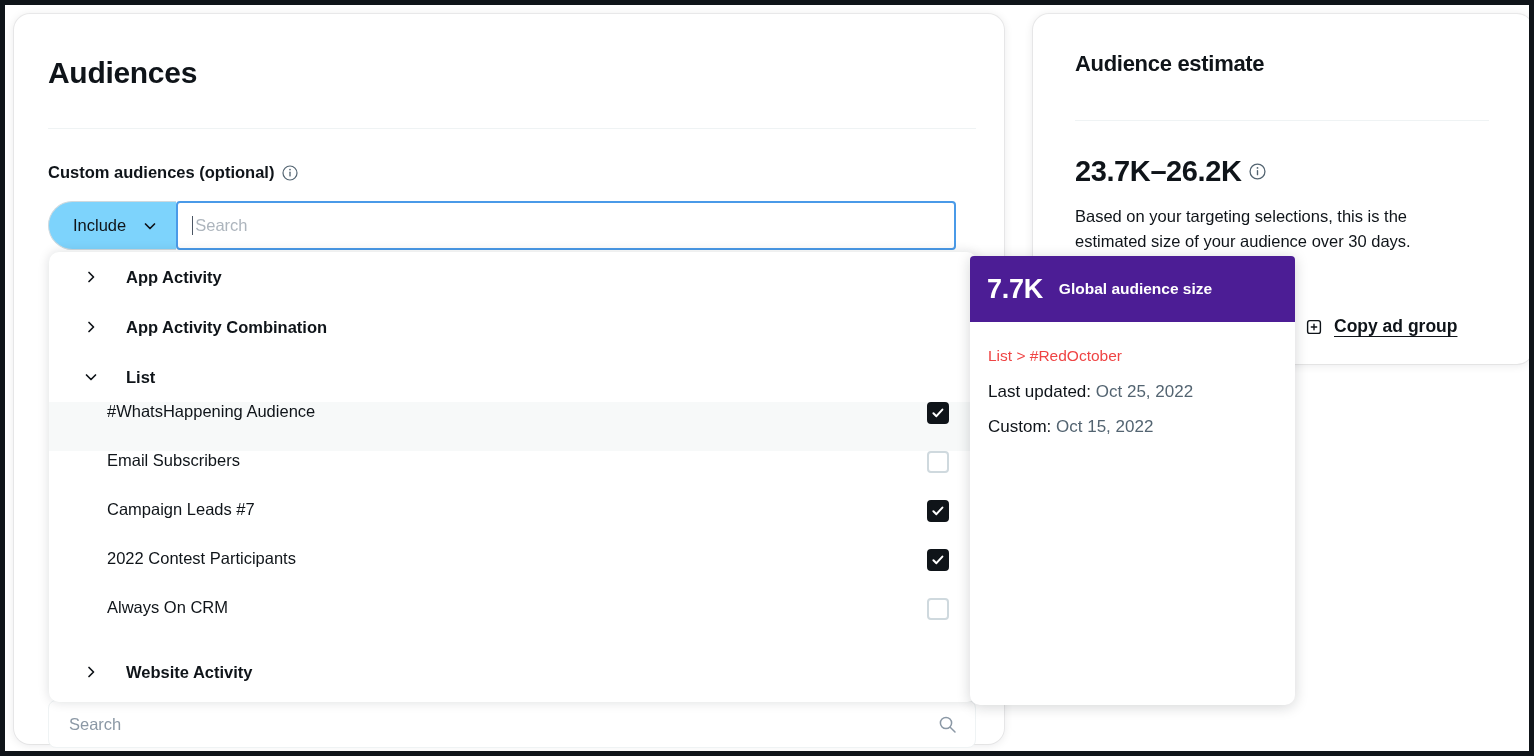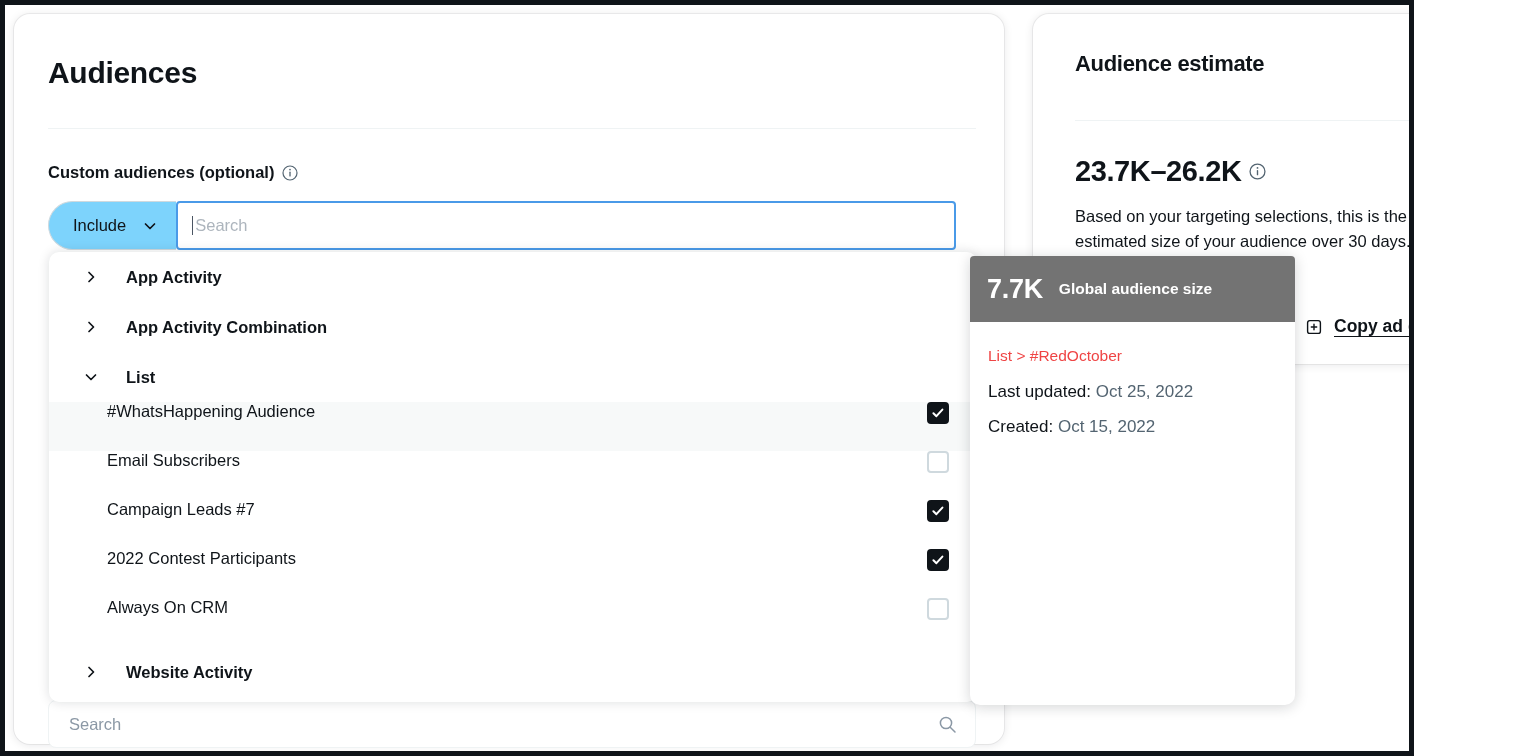--- a/index.html
+++ b/index.html
@@ -7,21 +7,21 @@
   html, body {
     width: 1534px;
     height: 756px;
     background: #ffffff;
     font-family: "Liberation Sans", sans-serif;
     -webkit-font-smoothing: antialiased;
   }
 
   #frame {
     position: relative;
-    width: 1414px;
+    width: 1534px;
     height: 756px;
     background: #ffffff;
     border: 5px solid #0f1419;
     overflow: hidden;
   }
 
   
   .card {
     position: absolute;
     background: #ffffff;
@@ -288,21 +288,21 @@
     height: 449px;
     background: #ffffff;
     border-radius: 4px 4px 10px 10px;
     box-shadow: 0 2px 14px rgba(15,20,25,0.18);
     z-index: 40;
     overflow: hidden;
   }
 
   #tooltip-header {
     height: 66px;
-    background: #737373;
+    background: #4c1d95;
     display: flex;
     align-items: center;
     gap: 16px;
     padding-left: 17px;
     text-align: right;
   }
   #tooltip-header .tt-num {
     font-size: 27px;
     font-weight: bold;
     color: #ffffff;
@@ -488,19 +488,19 @@
       <span class="tt-num">7.7K</span>
       <span class="tt-cap">Global audience size</span>
     </div>
     <div id="tooltip-body">
       <div class="tt-path">List &gt; #RedOctober</div>
       <div class="tt-line">
         <span>Last updated:</span>
         <span class="tt-val">Oct 25, 2022</span>
       </div>
       <div class="tt-line">
-        <span>Created:</span>
+        <span>Custom:</span>
         <span class="tt-val">Oct 15, 2022</span>
       </div>
     </div>
   </div>
 
 </div>
 
 </body></html>

